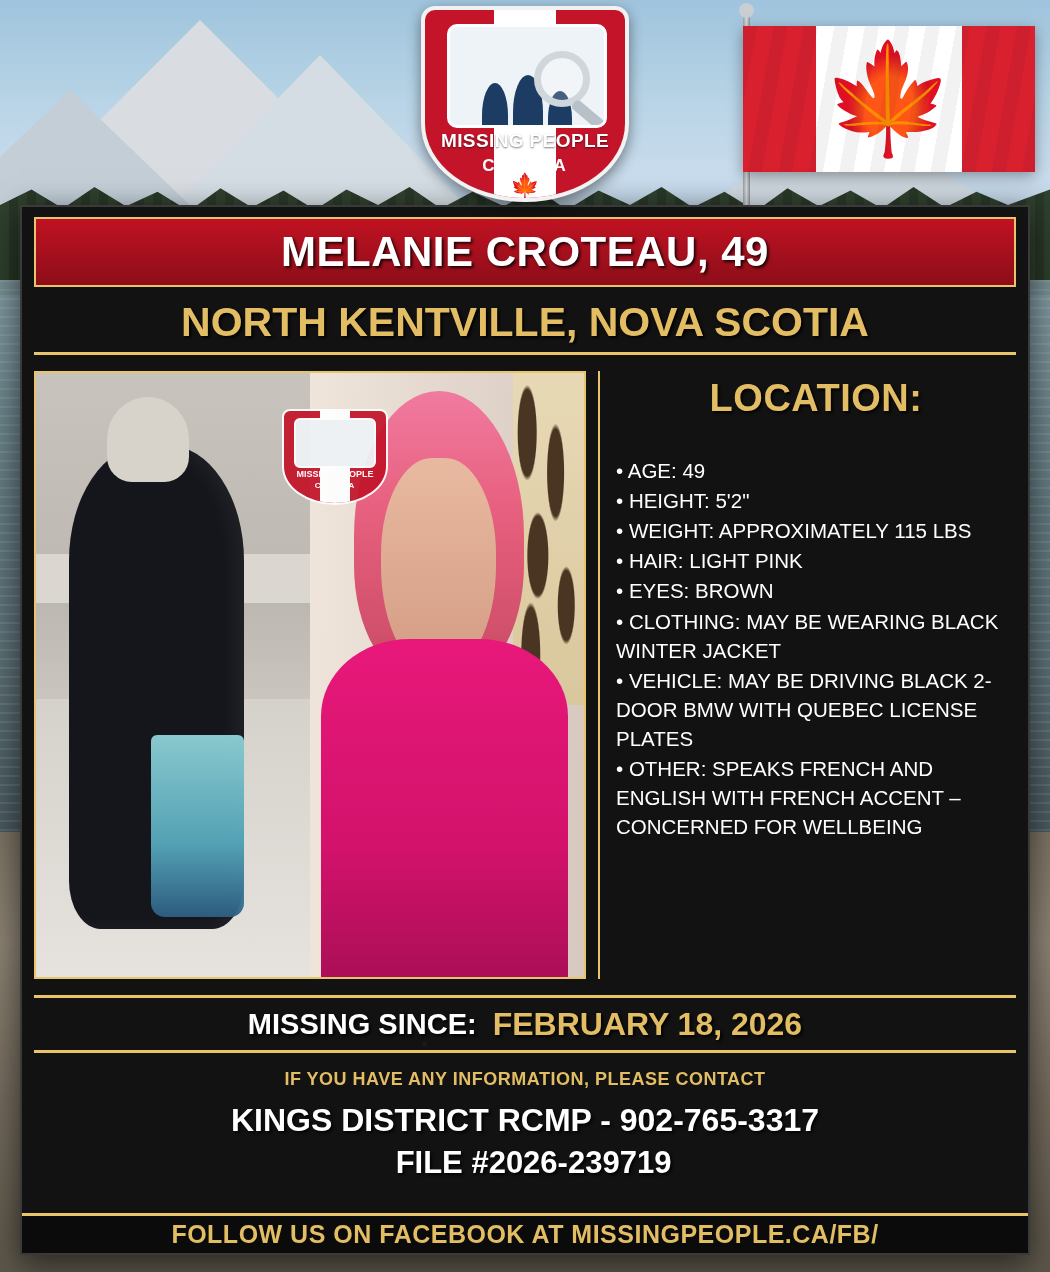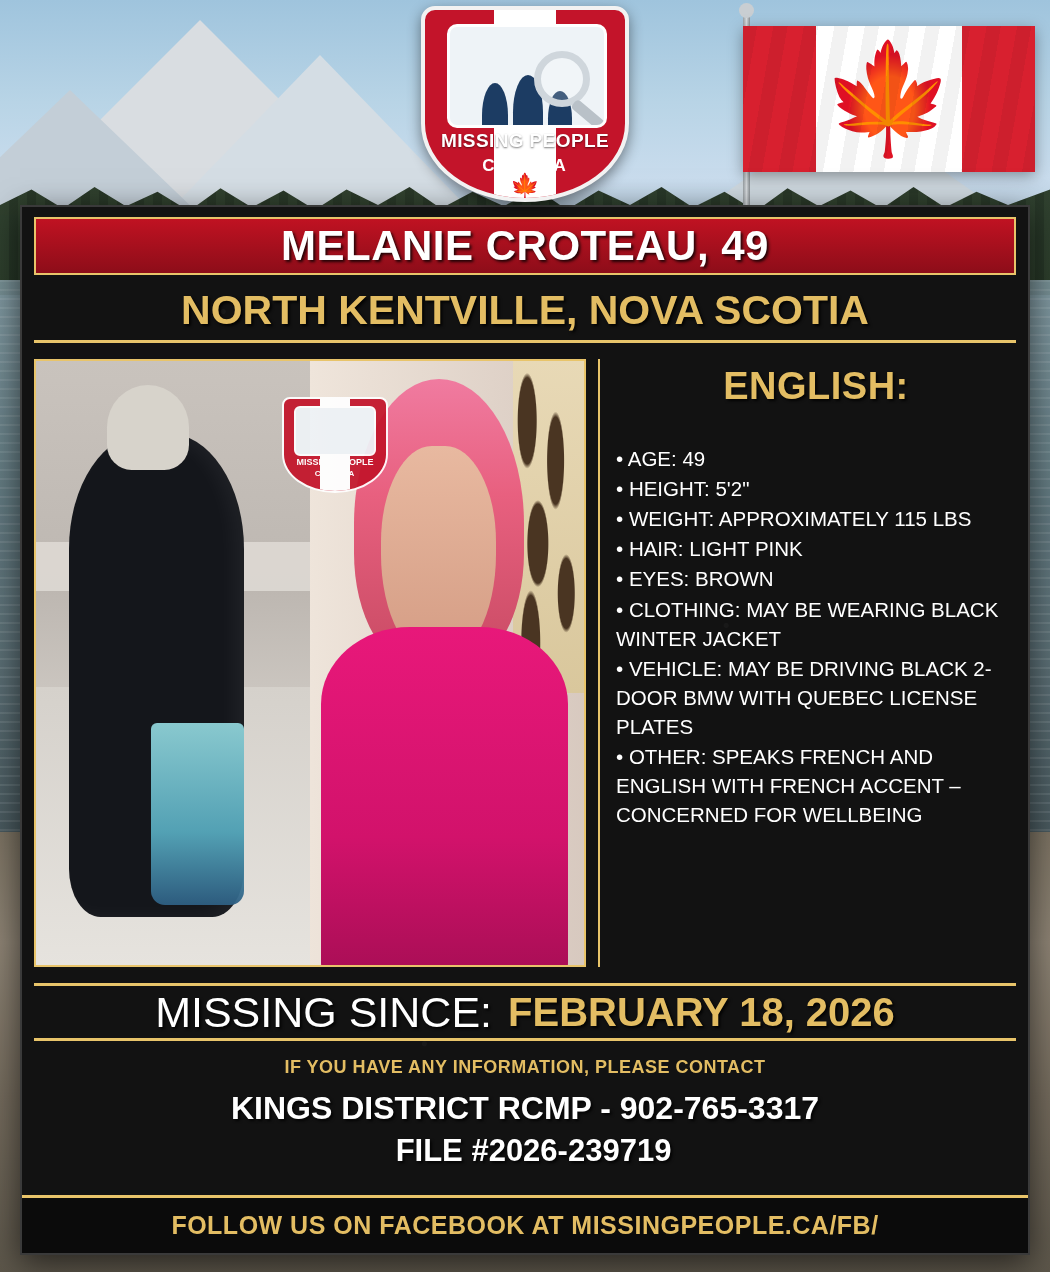--- a/index.html
+++ b/index.html
@@ -203,21 +203,21 @@
     box-shadow: 0 8px 30px rgba(0,0,0,.6);
     z-index: 5;
     background-image:
       radial-gradient(circle at 20% 10%, rgba(255,255,255,.035) 0 2px, transparent 3px),
       radial-gradient(circle at 70% 40%, rgba(255,255,255,.03) 0 2px, transparent 3px),
       radial-gradient(circle at 40% 80%, rgba(255,255,255,.03) 0 2px, transparent 3px);
   }
   .name-bar {
     position: relative;
     margin: 10px 12px 0 12px;
-    height: 58px;
+    height: 70px;
     background: linear-gradient(to bottom, #c01222 0%, #8d0d19 100%);
     border: 2px solid #e8c46a;
     display:flex; align-items:center; justify-content:center;
   }
   .name-bar span {
     color:#fff; font-weight: bold; font-size: 42px;
     letter-spacing: .5px;
     text-shadow: 2px 2px 3px rgba(0,0,0,.8);
     white-space: nowrap;
   }
@@ -360,45 +360,45 @@
     color:#fff; font-size: 20.5px; line-height: 1.42;
   }
   .details-list li { margin-bottom: 1px; text-indent: 0; }
   .details-list li::before { content: "• "; }
   .since-bar {
     margin: 16px 12px 0 12px; height: 58px;
     display:flex; align-items:center; justify-content:center; gap: 16px;
     border-top: 3px solid #e8c46a; border-bottom: 3px solid #e8c46a;
   }
   .since-label {
-    color:#fff; font-weight:normal; font-size: 43px;
+    color:#fff; font-weight:bold; font-size: 29px;
     text-shadow: 2px 2px 3px rgba(0,0,0,.85);
   }
   .since-date {
-    color:#e3bd63; font-weight:bold; font-size: 40px;
+    color:#e3bd63; font-weight:bold; font-size: 32px;
     text-shadow: 2px 2px 3px rgba(0,0,0,.85);
   }
   .contact-line {
     margin-top: 16px; text-align:center;
     color:#e3bd63; font-weight:bold; font-size: 18px; letter-spacing: .5px;
   }
   .contact-main {
     margin-top: 12px; text-align:center;
     color:#fff; font-weight:bold; font-size: 32px;
     text-shadow: 2px 2px 3px rgba(0,0,0,.8);
   }
   .contact-file {
     margin-top: 6px; text-align:center;
     color:#fff; font-weight:bold; font-size: 31px;
     text-shadow: 2px 2px 3px rgba(0,0,0,.8);
     padding-left: 17px;
   }
   .footer {
     position:absolute; left: 0; right: 0; bottom: 0;
-    height: 58px;
+    height: 40px;
     border-top: 3px solid #e8c46a;
     display:flex; align-items:center; justify-content:center;
     background: rgba(0,0,0,.35);
   }
   .footer span {
     color:#e3bd63; font-weight:bold; font-size: 25px; letter-spacing: .5px;
   }
 </style>
 </head>
 <body>
@@ -472,21 +472,21 @@
         <div class="photo-badge">
           <div class="mini-shield">
             <div class="mini-inner"></div>
             <div class="mini-t1">MISSING PEOPLE</div>
             <div class="mini-t2">CANADA</div>
           </div>
         </div>
       </div>
 
       <div class="details">
-        <div class="details-title">ENGLISH:</div>
+        <div class="details-title">LOCATION:</div>
         <ul class="details-list">
           <li>AGE: 49</li>
           <li>HEIGHT: 5'2"</li>
           <li>WEIGHT: APPROXIMATELY 115 LBS</li>
           <li>HAIR: LIGHT PINK</li>
           <li>EYES: BROWN</li>
           <li>CLOTHING: MAY BE WEARING BLACK WINTER JACKET</li>
           <li>VEHICLE: MAY BE DRIVING BLACK 2-DOOR BMW WITH QUEBEC LICENSE PLATES</li>
           <li>OTHER: SPEAKS FRENCH AND ENGLISH WITH FRENCH ACCENT – CONCERNED FOR WELLBEING</li>
         </ul>

